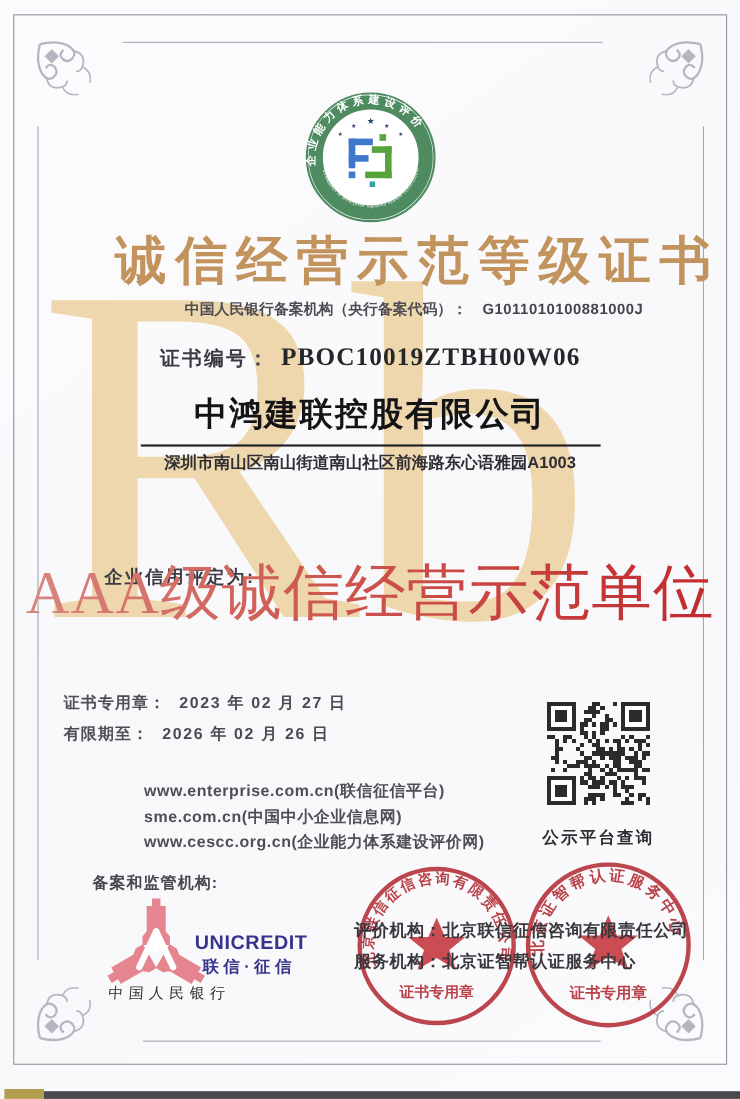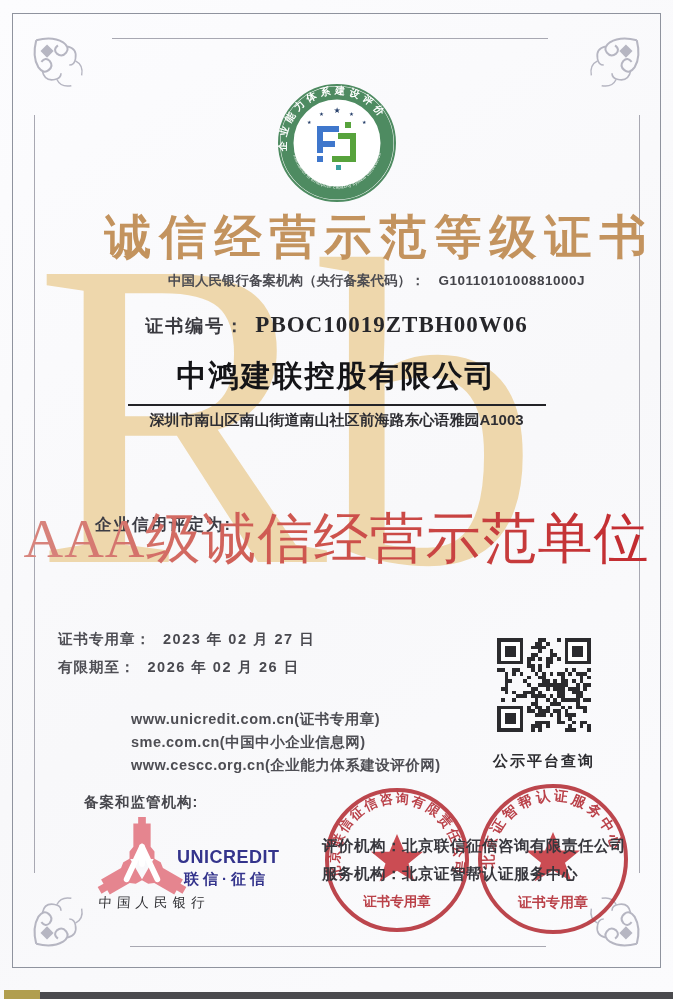--- a/index.html
+++ b/index.html
@@ -207,21 +207,21 @@
 
   <div class="rating-label">企业信用评定为:</div>
   <div class="rating">AAA级诚信经营示范单位</div>
 
   <div class="detail" style="top:630px;">
     <span>证书专用章：</span><span class="val">2023 年 02 月 27 日</span>
   </div>
   <div class="detail" style="top:658px;">
     <span>有限期至：</span><span class="val">2026 年 02 月 26 日</span>
   </div>
-  <div class="url-extra" style="top:710px;">www.unicredit.com.cn(证书专用章)</div>
+  <div class="url-extra" style="top:710px;">www.enterprise.com.cn(联信征信平台)</div>
   <div class="url-extra" style="top:733px;">sme.com.cn(中国中小企业信息网)</div>
   <div class="url-extra" style="top:756px;">www.cescc.org.cn(企业能力体系建设评价网)</div>
 
   <div class="qr">
     <svg id="qr-svg" viewBox="0 0 25 25" shape-rendering="crispEdges" style="width:100%;height:100%;">
         <rect x="11" y="0" width="1" height="1" fill="#2b2b2e"></rect>
         <rect x="12" y="0" width="1" height="1" fill="#2b2b2e"></rect>
         <rect x="16" y="0" width="1" height="1" fill="#2b2b2e"></rect>
         <rect x="10" y="1" width="1" height="1" fill="#2b2b2e"></rect>
         <rect x="11" y="1" width="1" height="1" fill="#2b2b2e"></rect>

